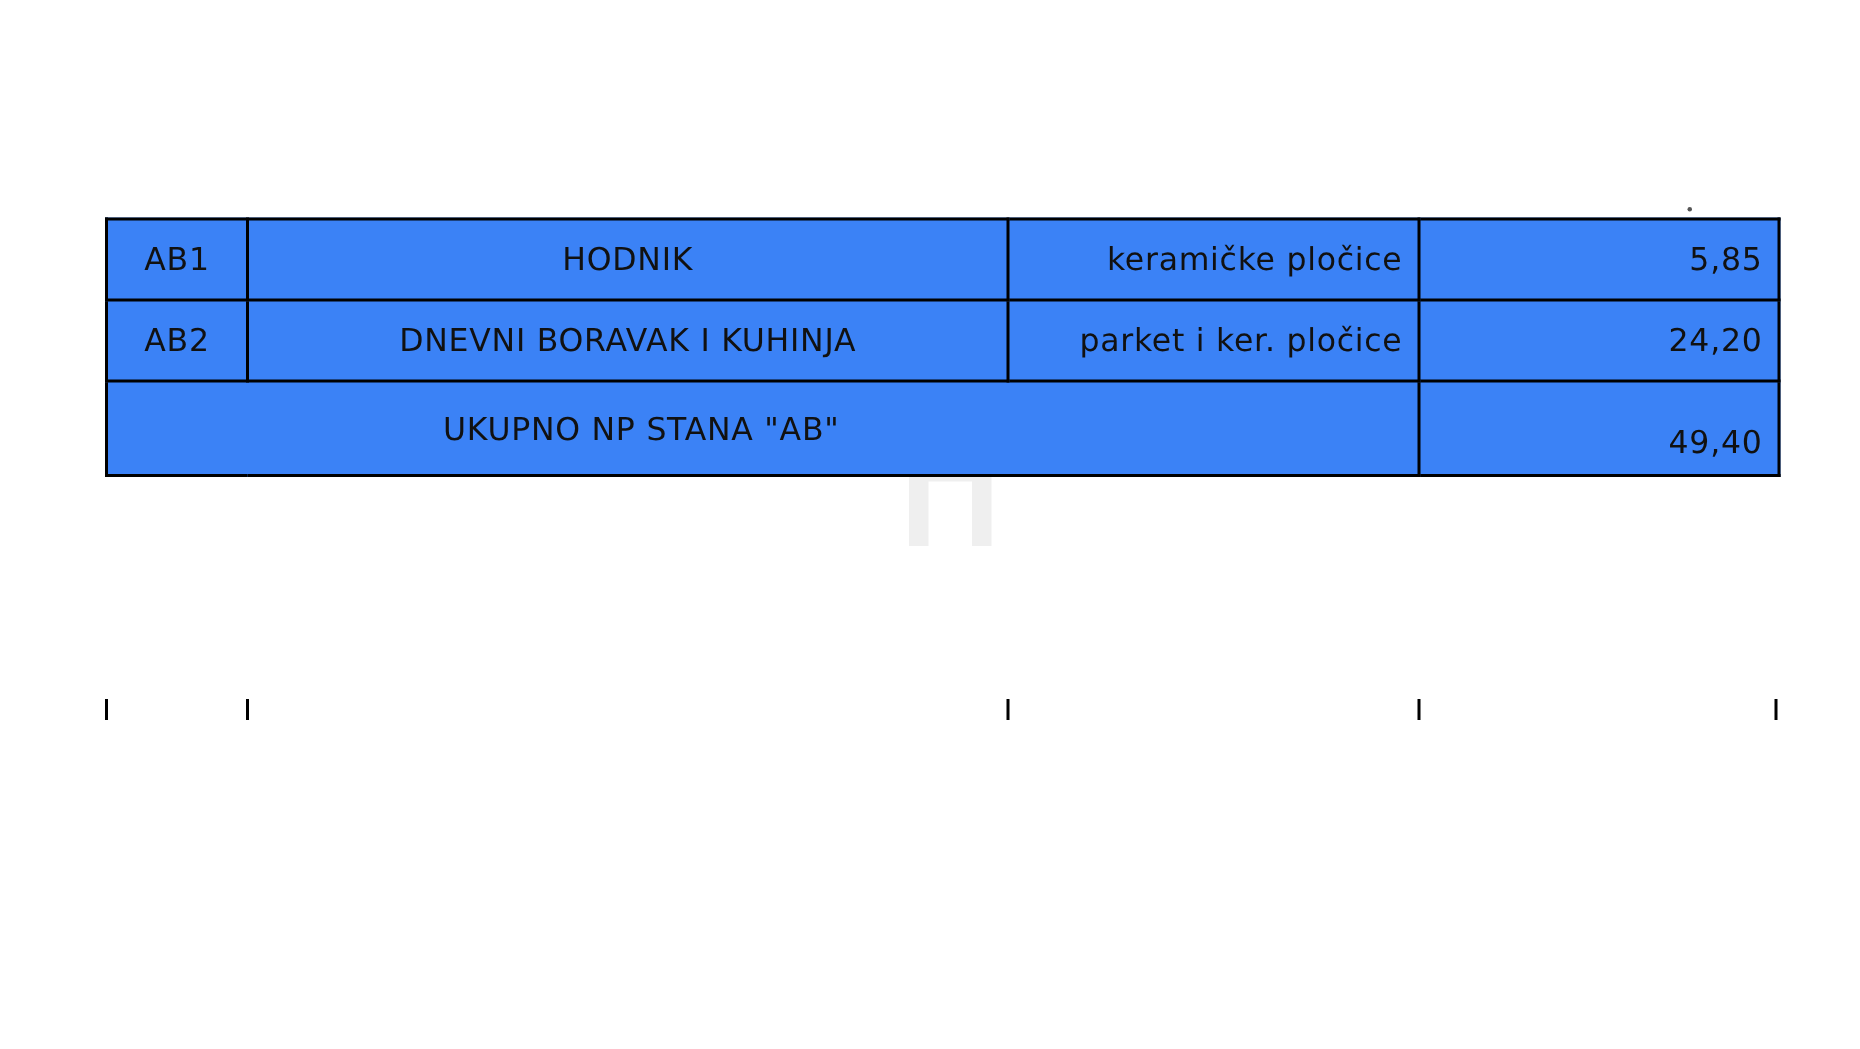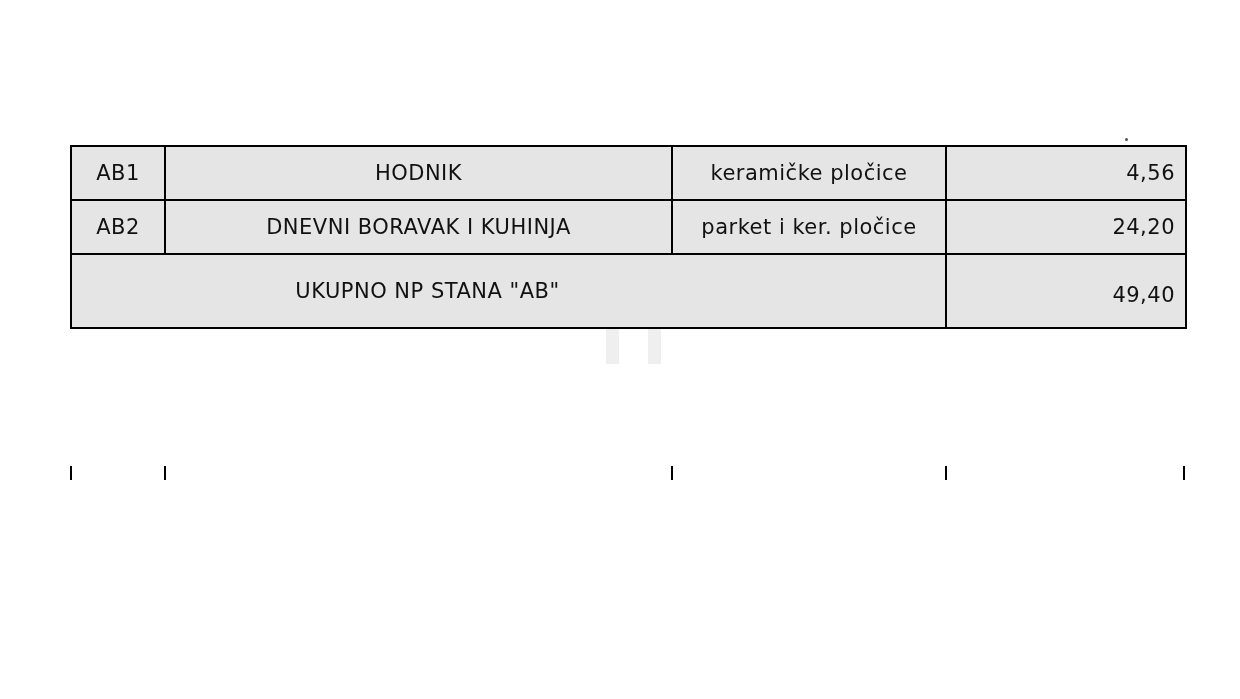--- a/index.html
+++ b/index.html
@@ -29,21 +29,21 @@
     position: absolute;
     left: 70px;
     top: 145px;
     width: 1115px;
   }
 
   table.area-table {
     border-collapse: collapse;
     table-layout: fixed;
     width: 1115px;
-    background: #e5e5e5;
+    background: #3b82f6;
   }
 
   table.area-table td {
     border: 2px solid #000000;
     height: 52px;
     padding: 0 10px;
     font-family: "DejaVu Sans", sans-serif;
     font-size: 21px;
     color: #111111;
     letter-spacing: 0.5px;
@@ -61,21 +61,21 @@
     text-align: center;
     font-size: 21px;
     letter-spacing: 1px;
   }
   td.name {
     text-align: center;
     padding-left: 18px;
     letter-spacing: 1.4px;
   }
   td.material {
-    text-align: center;
+    text-align: right;
     padding-left: 16px;
     letter-spacing: 0.8px;
   }
   td.area {
     text-align: right;
     padding-right: 18px;
     letter-spacing: 0.8px;
   }
 
   
@@ -86,21 +86,21 @@
     border-left: none;
     border-right: none;
     padding-left: 28px;
   }
   tr.total td.material {
     border-left: none;
     border-right: 2px solid #000;
   }
   tr.total td.area {
     vertical-align: bottom;
-    padding-bottom: 20px;
+    padding-bottom: 9px;
   }
 
   
   .stub {
     position: absolute;
     left: 70px;
     top: 466px;
     width: 1115px;
     height: 14px;
   }
@@ -167,21 +167,21 @@
         <col class="c-code">
         <col class="c-name">
         <col class="c-mat">
         <col class="c-area">
       </colgroup>
       <tbody>
         <tr>
           <td class="code">AB1</td>
           <td class="name">HODNIK</td>
           <td class="material">keramičke pločice</td>
-          <td class="area">4,56</td>
+          <td class="area">5,85</td>
         </tr>
         <tr>
           <td class="code">AB2</td>
           <td class="name">DNEVNI BORAVAK I KUHINJA</td>
           <td class="material">parket i ker. pločice</td>
           <td class="area">24,20</td>
         </tr>
         <tr class="total">
           <td class="code"></td>
           <td class="name">UKUPNO NP STANA "AB"</td>

